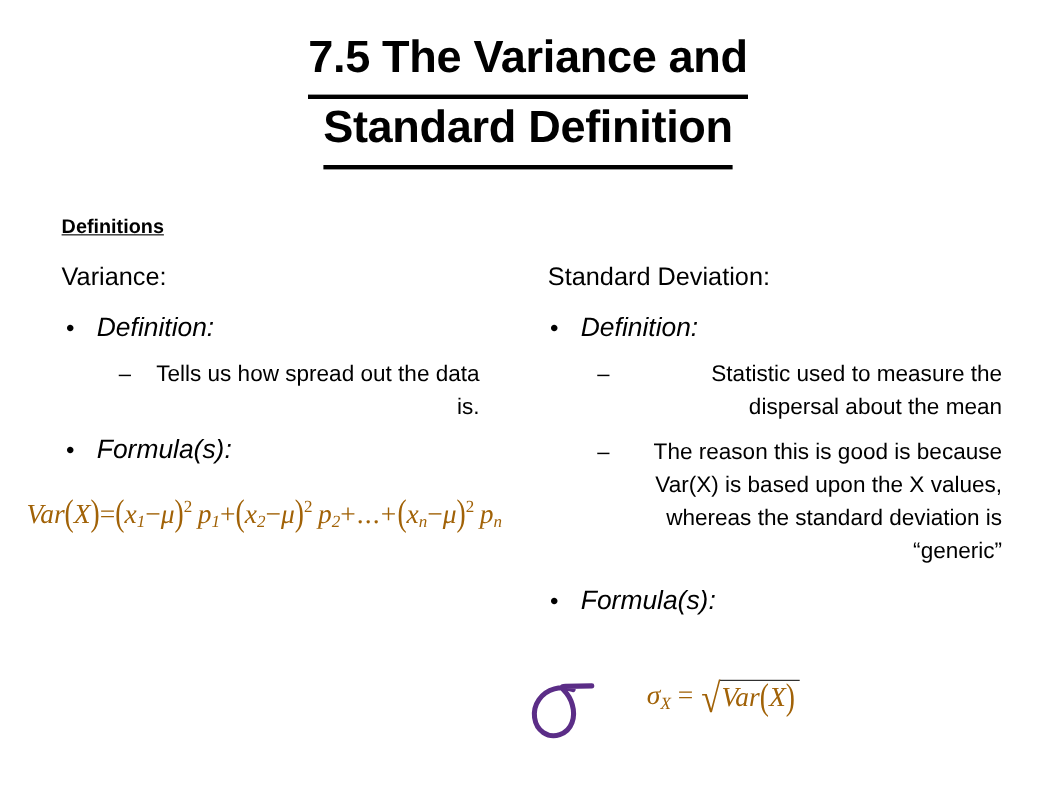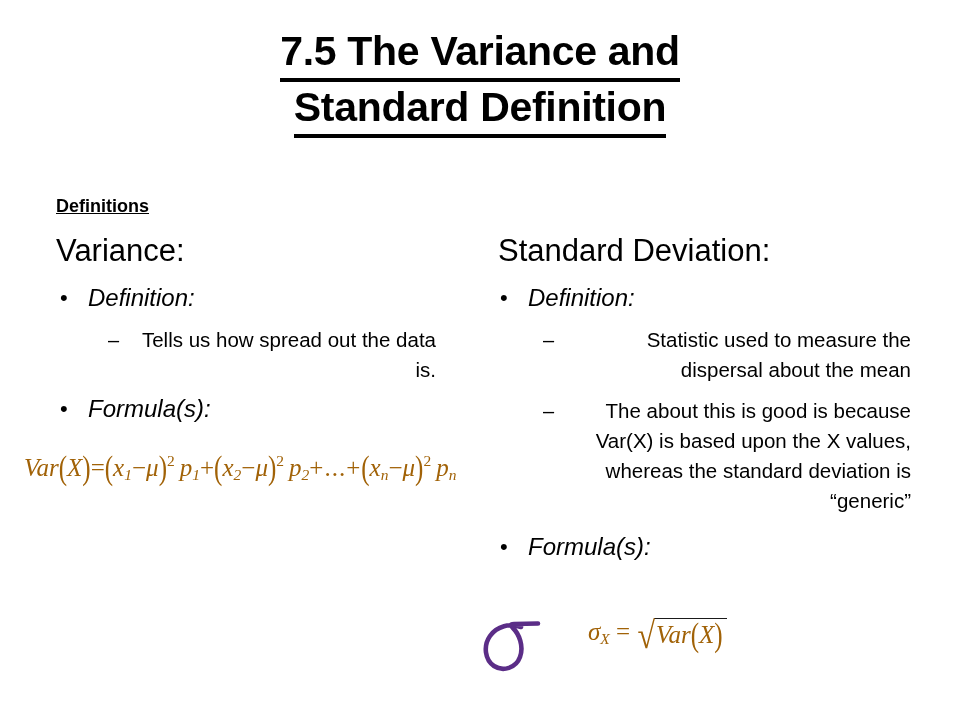--- a/index.html
+++ b/index.html
@@ -31,42 +31,42 @@
     font-weight: bold;
     font-size: 41px;
     line-height: 51px;
     letter-spacing: -0.3px;
     color: #000000;
     white-space: nowrap;
   }
   .title-line > span {
     display: inline-block;
     border-bottom: 4px solid #000000;
-    padding-bottom: 1px;
+    padding-bottom: 9px;
   }
 
   
   .col {
     position: absolute;
     top: 0;
   }
   .col-left  { left: 56px;  width: 430px; }
   .col-right { left: 498px; width: 430px; }
 
   .heading-bold {
     position: absolute;
     font-size: 18px;
     font-weight: bold;
     line-height: 28px;
     white-space: nowrap;
     text-decoration: underline;
   }
   .heading-plain {
     position: absolute;
-    font-size: 31px;
+    font-size: 23px;
     line-height: 28px;
     white-space: nowrap;
   }
 
   
   .bullet-row {
     position: absolute;
     display: flex;
     align-items: flex-start;
   }
@@ -211,21 +211,21 @@
       <span class="bullet-text">Definition:</span>
     </div>
 
     <div class="dash-row" style="left:45px; top:325px;">
       <span class="dash-mark">–</span>
       <span class="dash-text w-right">Statistic used to measure the dispersal about the mean</span>
     </div>
 
     <div class="dash-row" style="left:45px; top:396px;">
       <span class="dash-mark">–</span>
-      <span class="dash-text w-right">The about this is good is because Var(X) is based upon the X values, whereas the standard deviation is “generic”</span>
+      <span class="dash-text w-right">The reason this is good is because Var(X) is based upon the X values, whereas the standard deviation is “generic”</span>
     </div>
 
     <div class="bullet-row" style="left:2px; top:530px;">
       <span class="bullet-mark">•</span>
       <span class="bullet-text">Formula(s):</span>
     </div>
   </div>
 
   <div class="formula" style="left:588px; top:582px; font-size:25px;margin-top:36px;">
     <span>σ<sub>X</sub><span class="op">&nbsp;=&nbsp;</span><span class="sqrt"><span class="sqrt-sign">√</span><span class="sqrt-body">Var<span class="paren-tall">(</span>X<span class="paren-tall">)</span></span></span></span>

